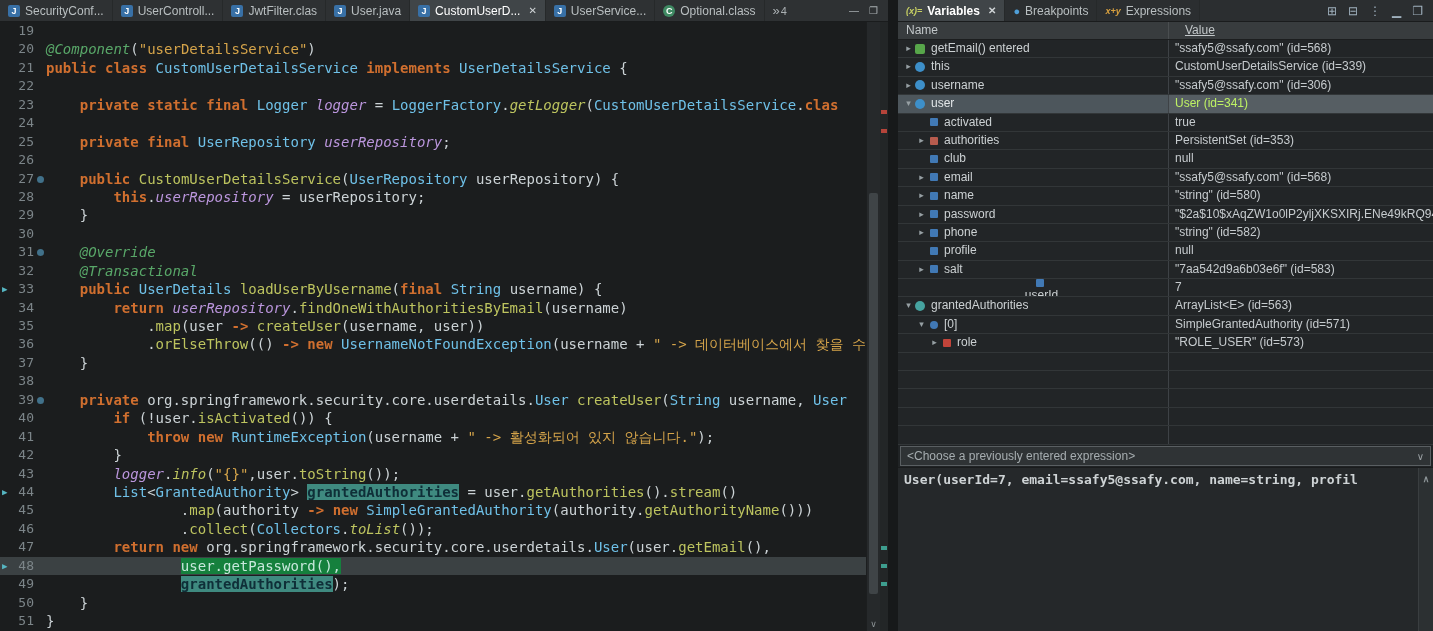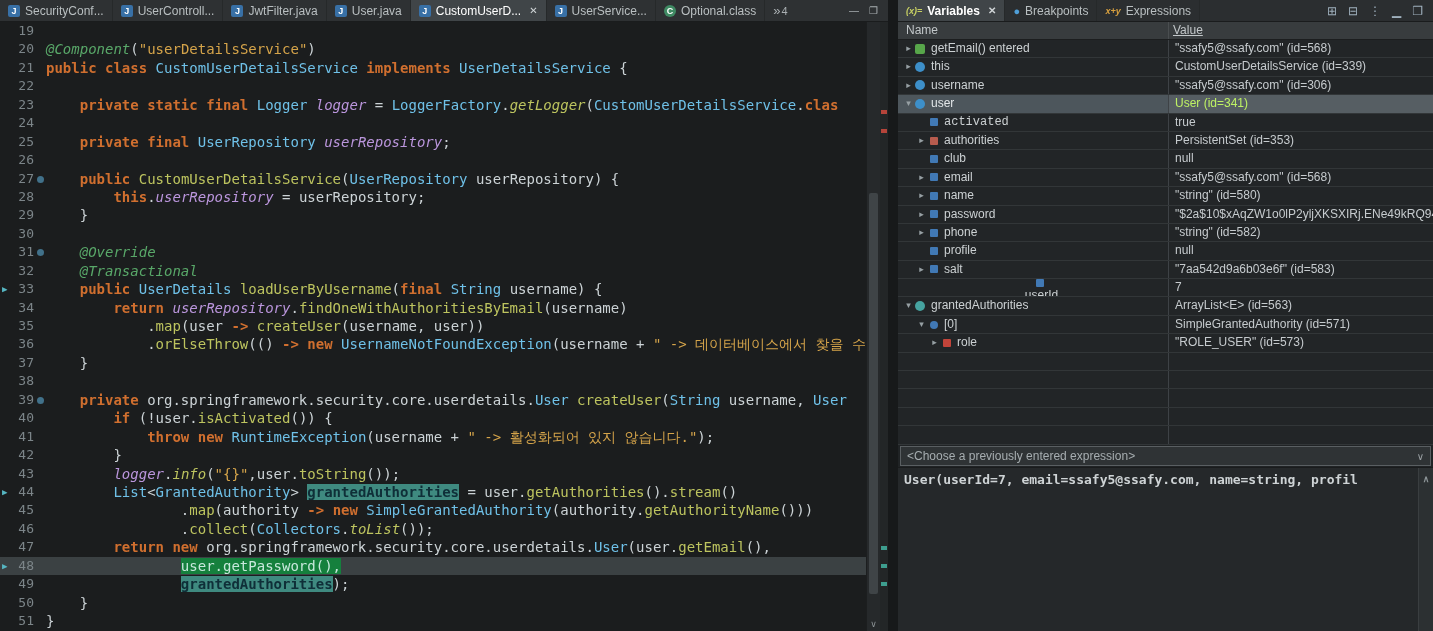--- a/index.html
+++ b/index.html
@@ -60,21 +60,21 @@
   .pic { font-weight:bold; }
   .pic-vars { color:#c6cf63; font-size:9px; font-style:italic; }
   .pic-bp { color:#4f9fd8; font-size:11px; }
   .pic-expr { color:#d8a03f; font-size:9px; font-style:italic; }
   .ptl {}
   .ptb-icons { margin-left:auto; display:flex; align-items:center; gap:11px; padding:0 10px; color:#9fb0bd; font-size:12px; }
 
   .var-header { height:18px; flex:none; display:flex; background:#383c3e; border-bottom:1px solid #1c1e1f;
                 font-size:12px; color:#c2c7c9; line-height:17px; }
   .vh-name { width:270px; padding-left:8px; }
-  .vh-value { flex:1; padding-left:4px; border-left:1px solid #4a4e50;text-decoration:underline; }
+  .vh-value { flex:1; padding-left:16px; border-left:1px solid #4a4e50;text-decoration:underline; }
 
   .var-body { height:405px; flex:none; overflow:hidden; background:#222527; }
   .vrow { display:flex; height:18.4px; line-height:17.4px; border-bottom:1px solid #323638; font-size:12px; color:#ccd1d3; }
   .vrow.sel { background:#4d565c; color:#e2e6e8; }
   .vname { width:270px; overflow:hidden; white-space:nowrap; display:flex; align-items:center; }
   .vval { flex:1; border-left:1px solid #3e4246; padding-left:6px; overflow:hidden; white-space:nowrap; color:#c6cbce; }
   .vrow.sel .vval { color:#bef264; background:#565e63; }
   .vexp { display:inline-block; width:13px; text-align:center; color:#97a0a4; font-size:9px; flex:none; }
   .vi { display:inline-block; flex:none; margin-right:6px; }
   .vi-ret   { width:10px; height:10px; background:#57a64a; border-radius:2px; }
@@ -107,21 +107,21 @@
           <div class="etab">
             <span class="ficon fic-java">J</span>
             <span class="etl">SecurityConf...</span>
           </div>
           <div class="etab">
             <span class="ficon fic-java">J</span>
             <span class="etl">UserControll...</span>
           </div>
           <div class="etab">
             <span class="ficon fic-java">J</span>
-            <span class="etl">JwtFilter.java</span>
+            <span class="etl">JwtFilter.clas</span>
           </div>
           <div class="etab">
             <span class="ficon fic-java">J</span>
             <span class="etl">User.java</span>
           </div>
           <div class="etab active">
             <span class="ficon fic-java">J</span>
             <span class="etl">CustomUserD...</span>
             <span class="etx">✕</span>
           </div>
@@ -249,21 +249,21 @@
         </div>
         <div class="vrow sel">
           <div class="vname" style="padding-left: 4px;">
             <span class="vexp">▾</span>
             <span class="vi vi-obj"></span>
             <span class="vn">user</span>
           </div>
           <div class="vval">User  (id=341)</div>
         </div>
         <div class="vrow">
-          <div class="vname" style="padding-left: 17px; font-family: Liberation Mono, monospace;">
+          <div class="vname" style="padding-left: 17px;">
             <span class="vexp"></span>
             <span class="vi vi-field"></span>
             <span class="vn">activated</span>
           </div>
           <div class="vval">true</div>
         </div>
         <div class="vrow">
           <div class="vname" style="padding-left: 17px;">
             <span class="vexp">▸</span>
             <span class="vi vi-field_red"></span>

